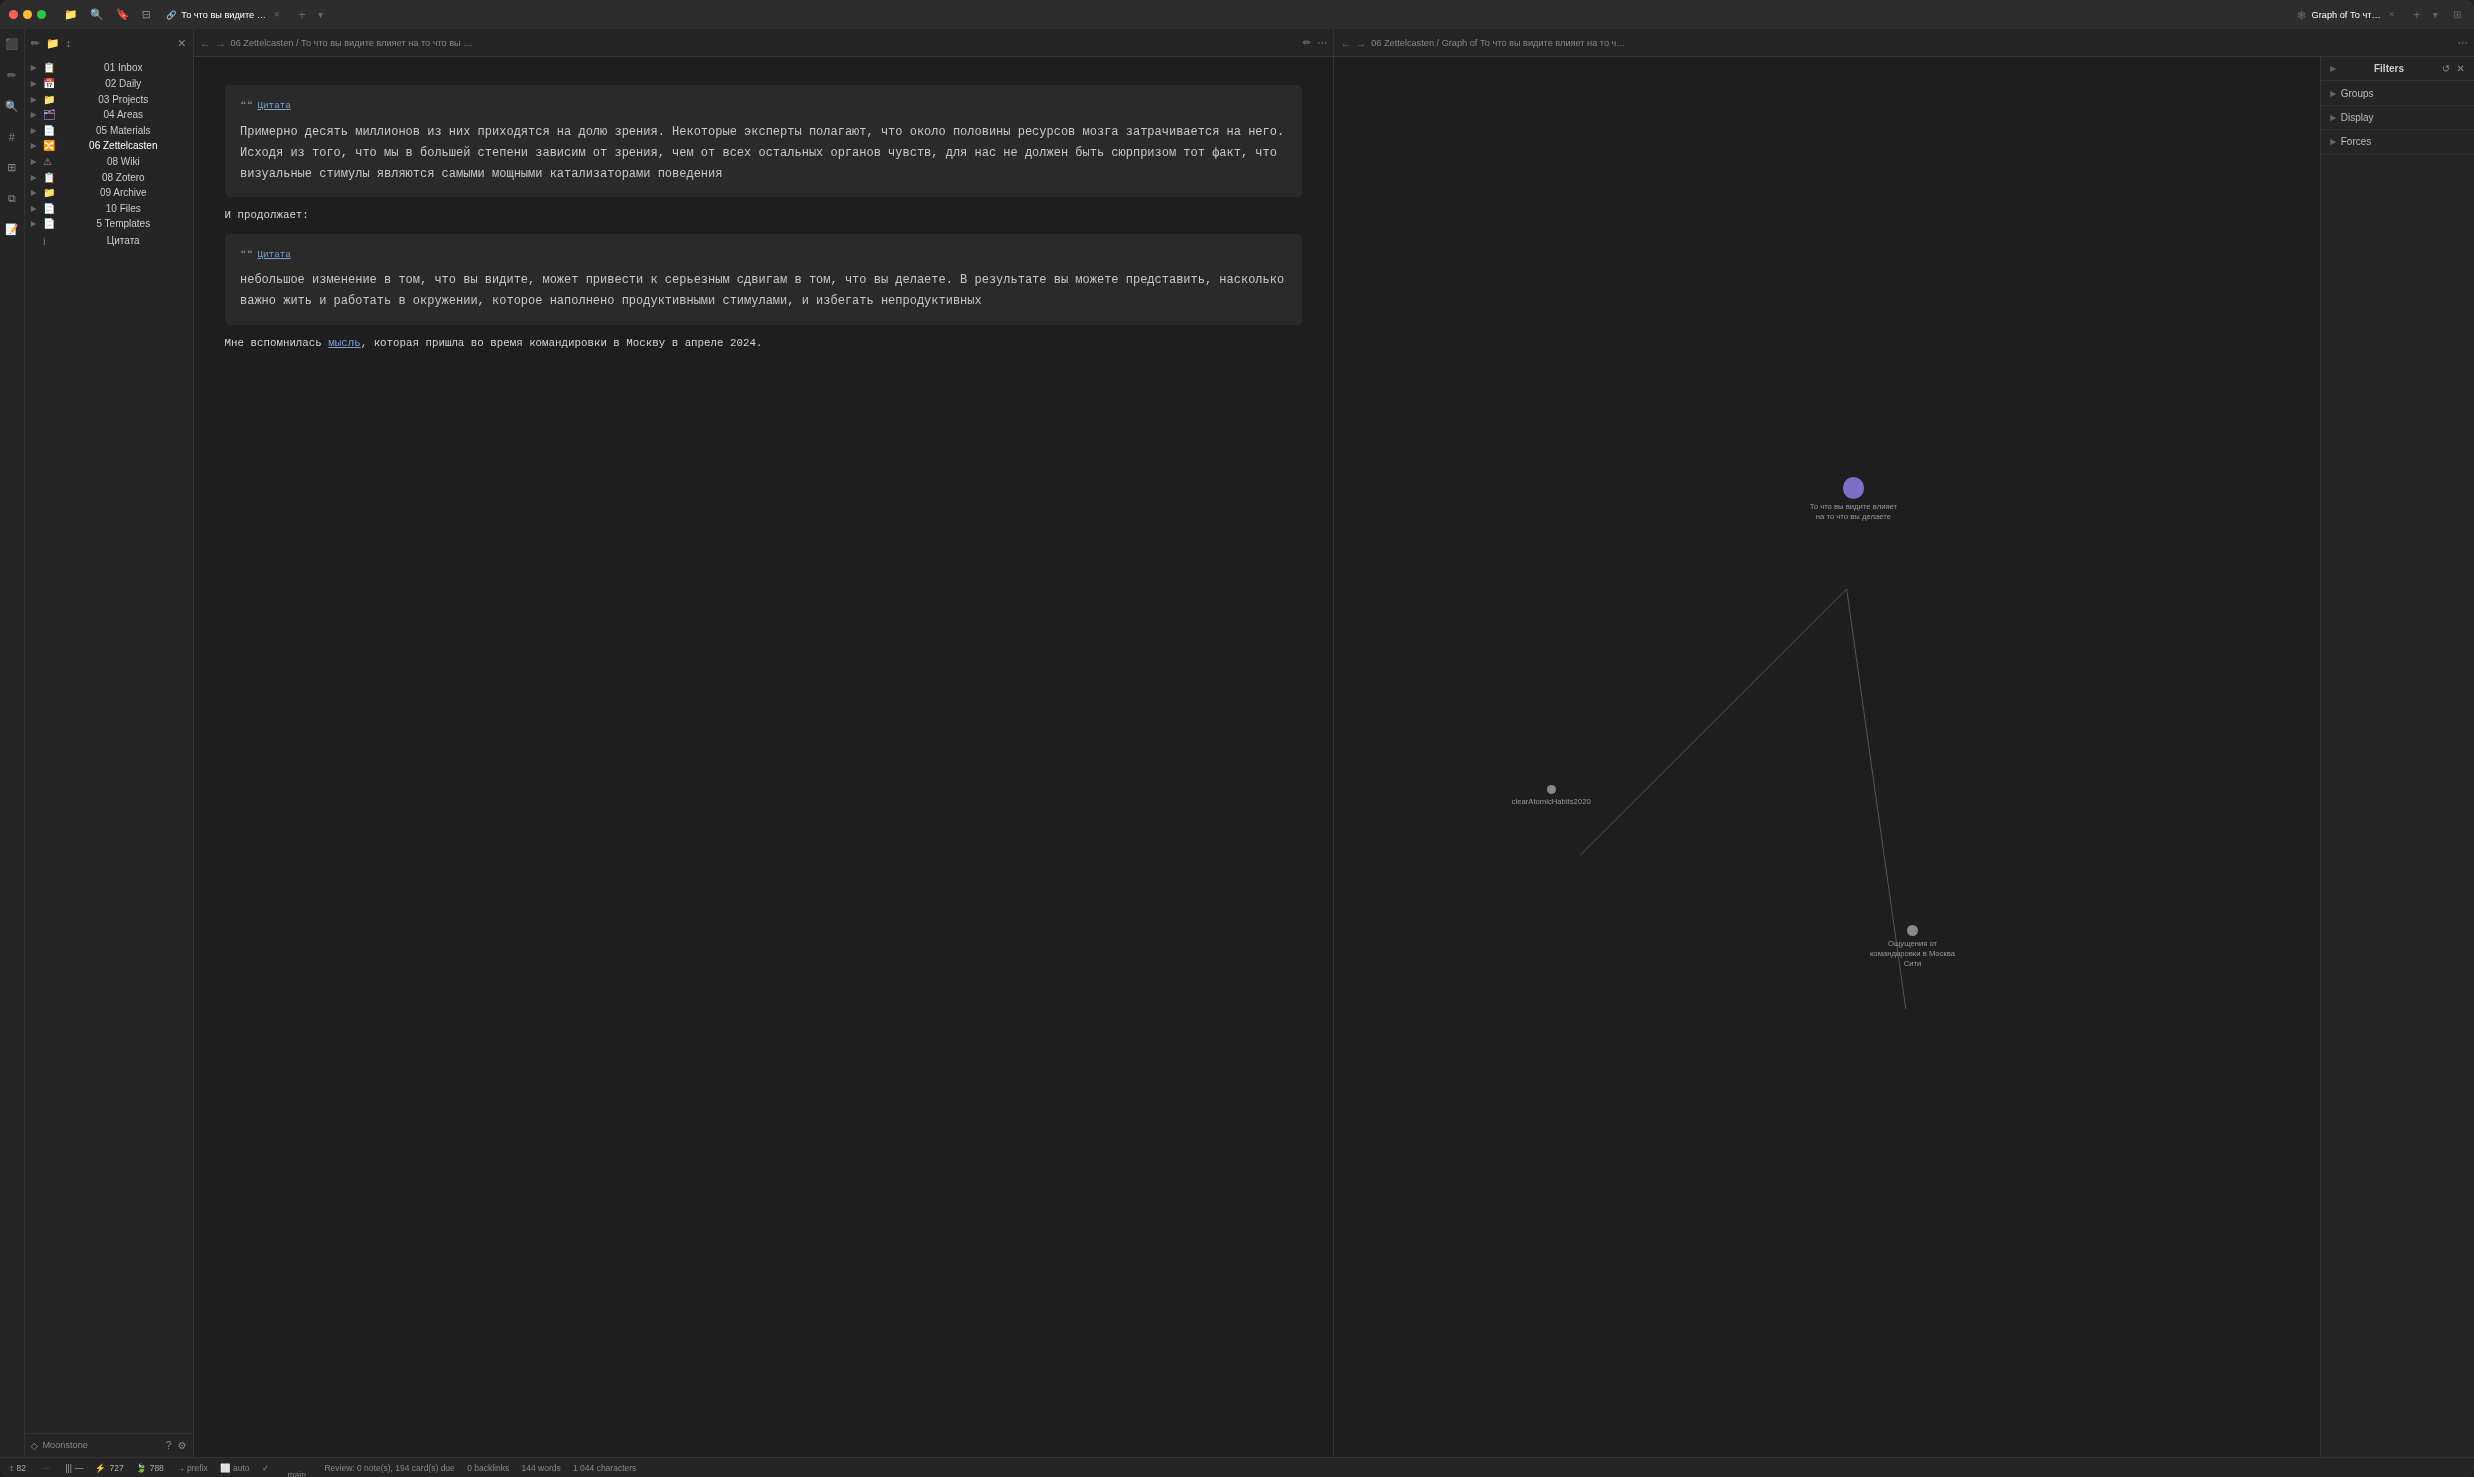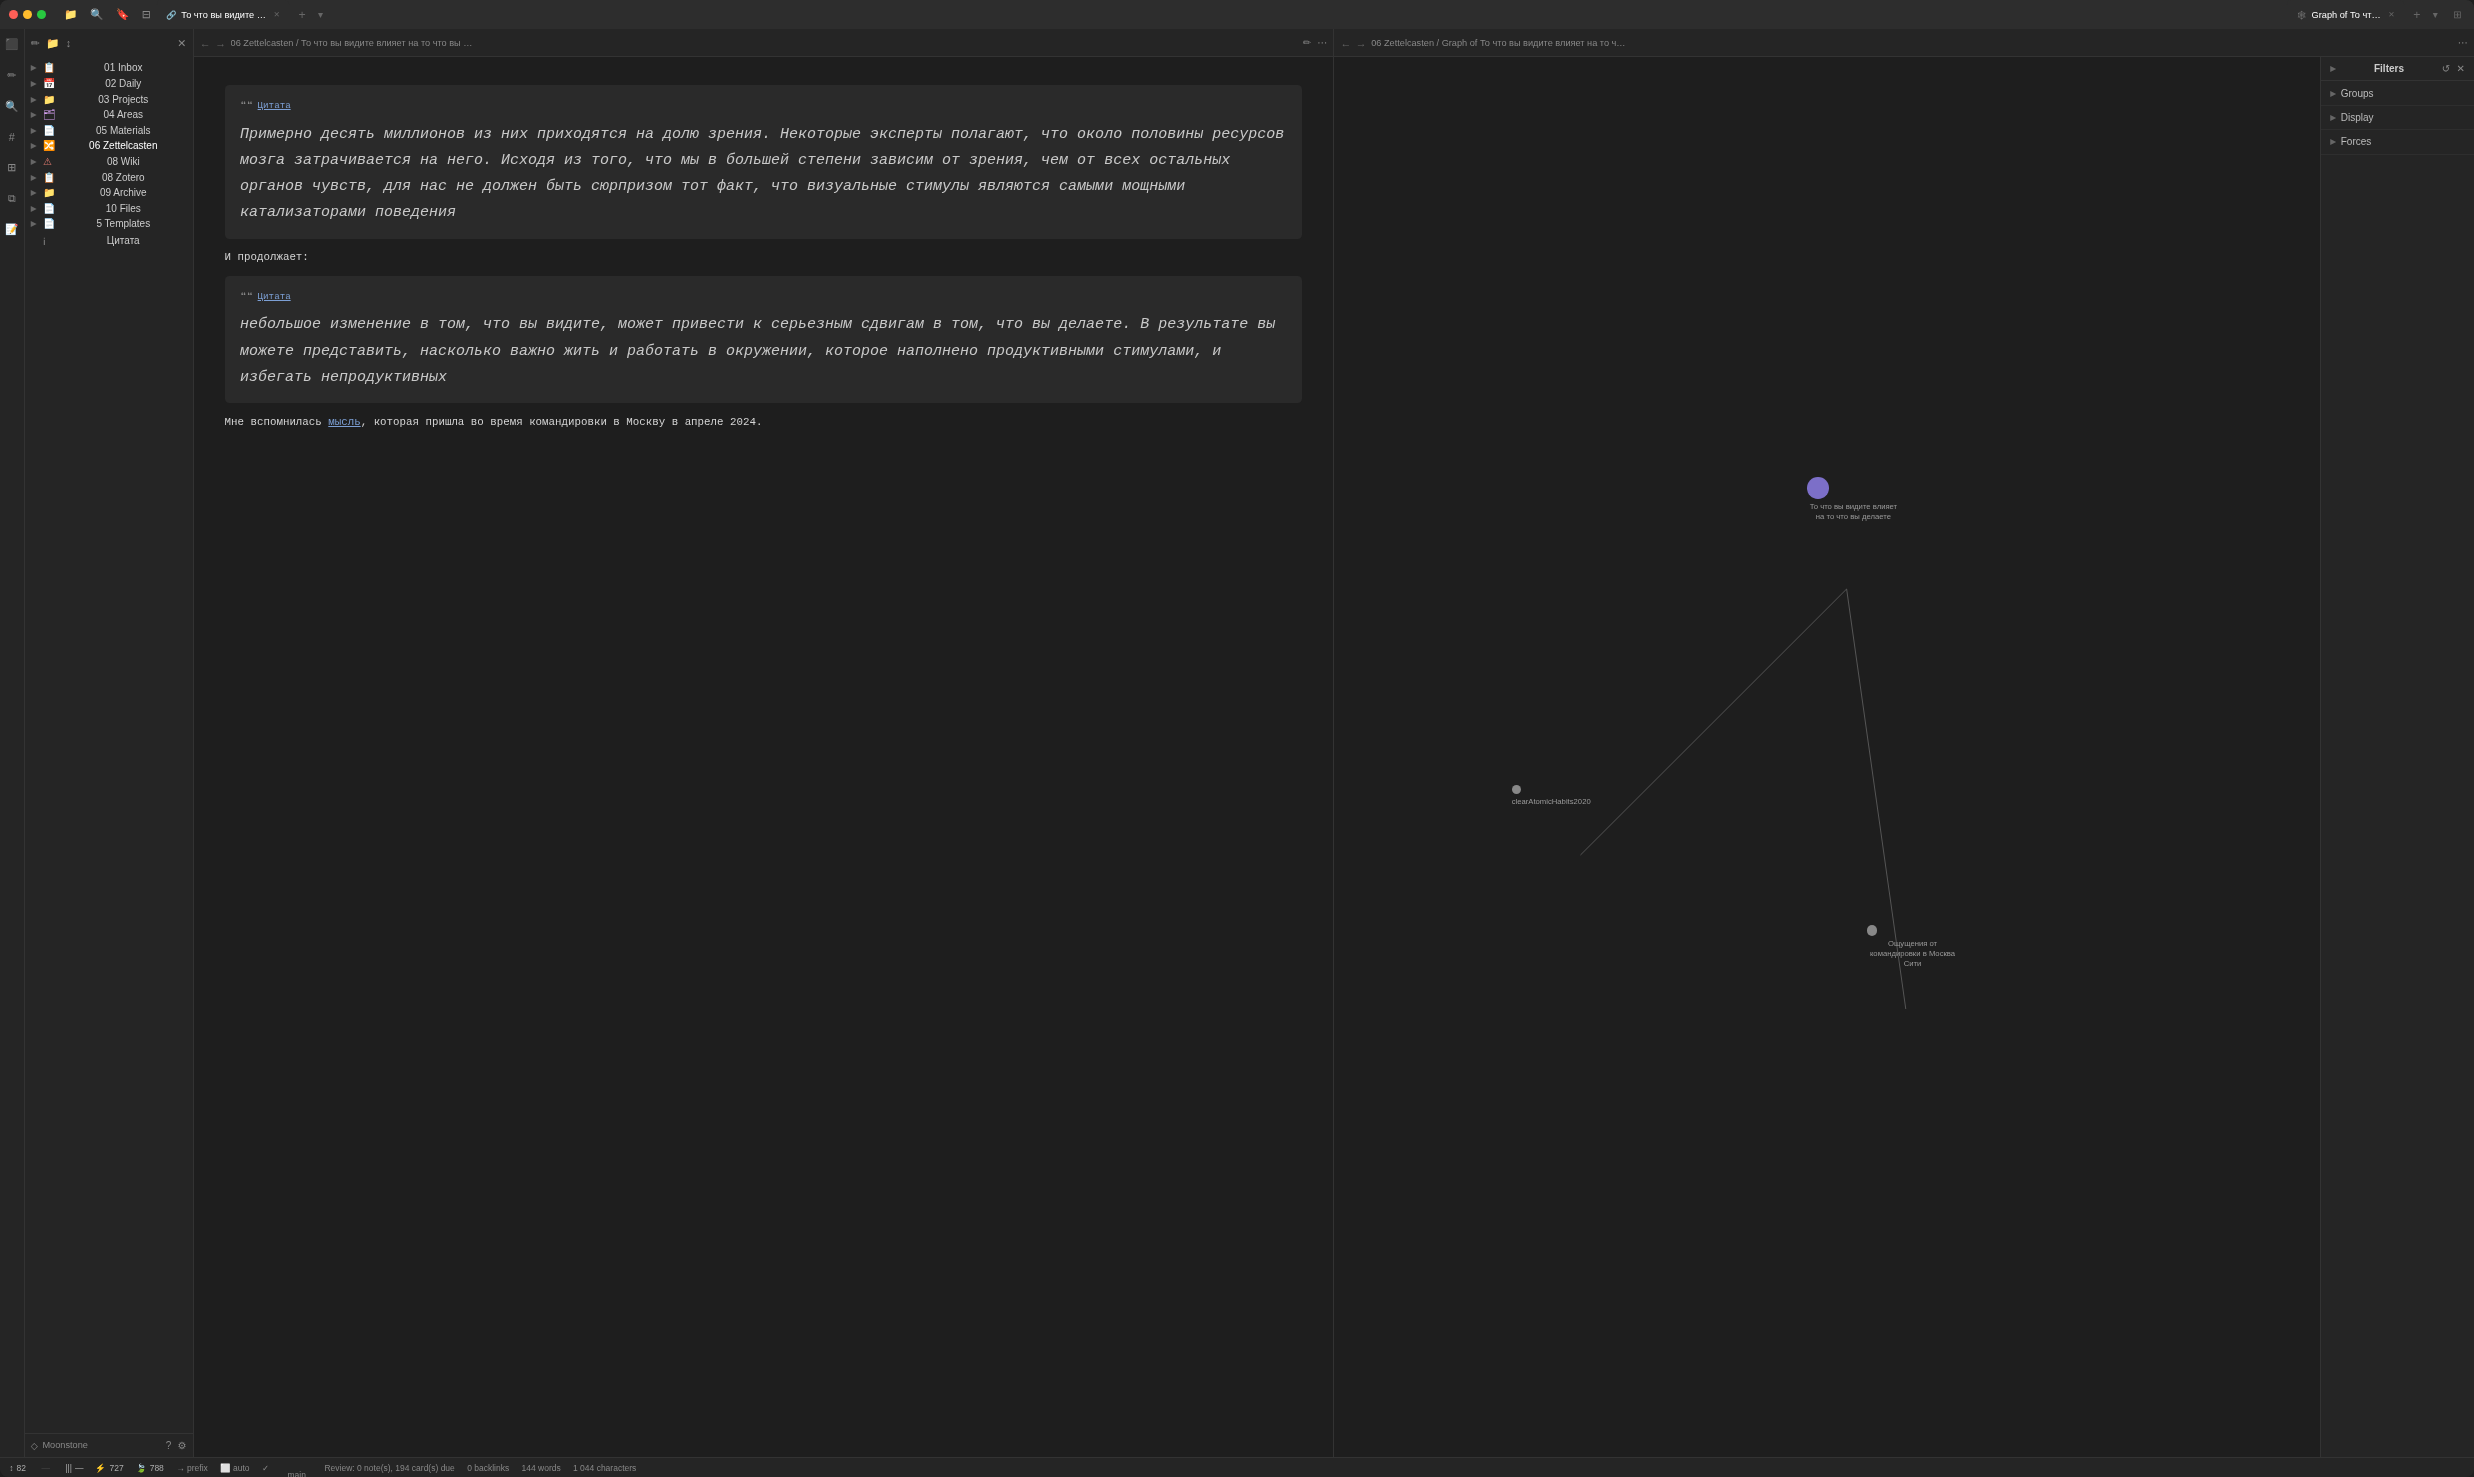--- a/index.html
+++ b/index.html
@@ -203,23 +203,22 @@
       font-size: 9.2px;
     }
     .quote-link {
       color: #7c9fd4;
       text-decoration: underline;
       cursor: pointer;
     }
     .quote-icon { color: #888; font-size: 10.8px; }
     .quote-text {
       color: #c8c8c8;
-      font-size: 15px;
+      font-size: 12px;
       line-height: 1.75;
-      font-style: italic;
     }
     .text-para {
       margin: 9.2px 0;
       font-size: 10.8px;
       color: #d4d4d4;
     }
     .inline-link {
       color: #7c9fd4;
       text-decoration: underline;
       cursor: pointer;
@@ -235,20 +234,21 @@
     
     .graph-canvas {
       flex: 1;
       position: relative;
       overflow: hidden;
     }
     .graph-node {
       position: absolute;
       display: flex;
       flex-direction: column;
+      align-items: center;
       cursor: pointer;
     }
     .node-circle {
       border-radius: 50%;
     }
     .node-label {
       color: #999;
       font-size: 7.7px;
       text-align: center;
       margin-top: 3.1px;

